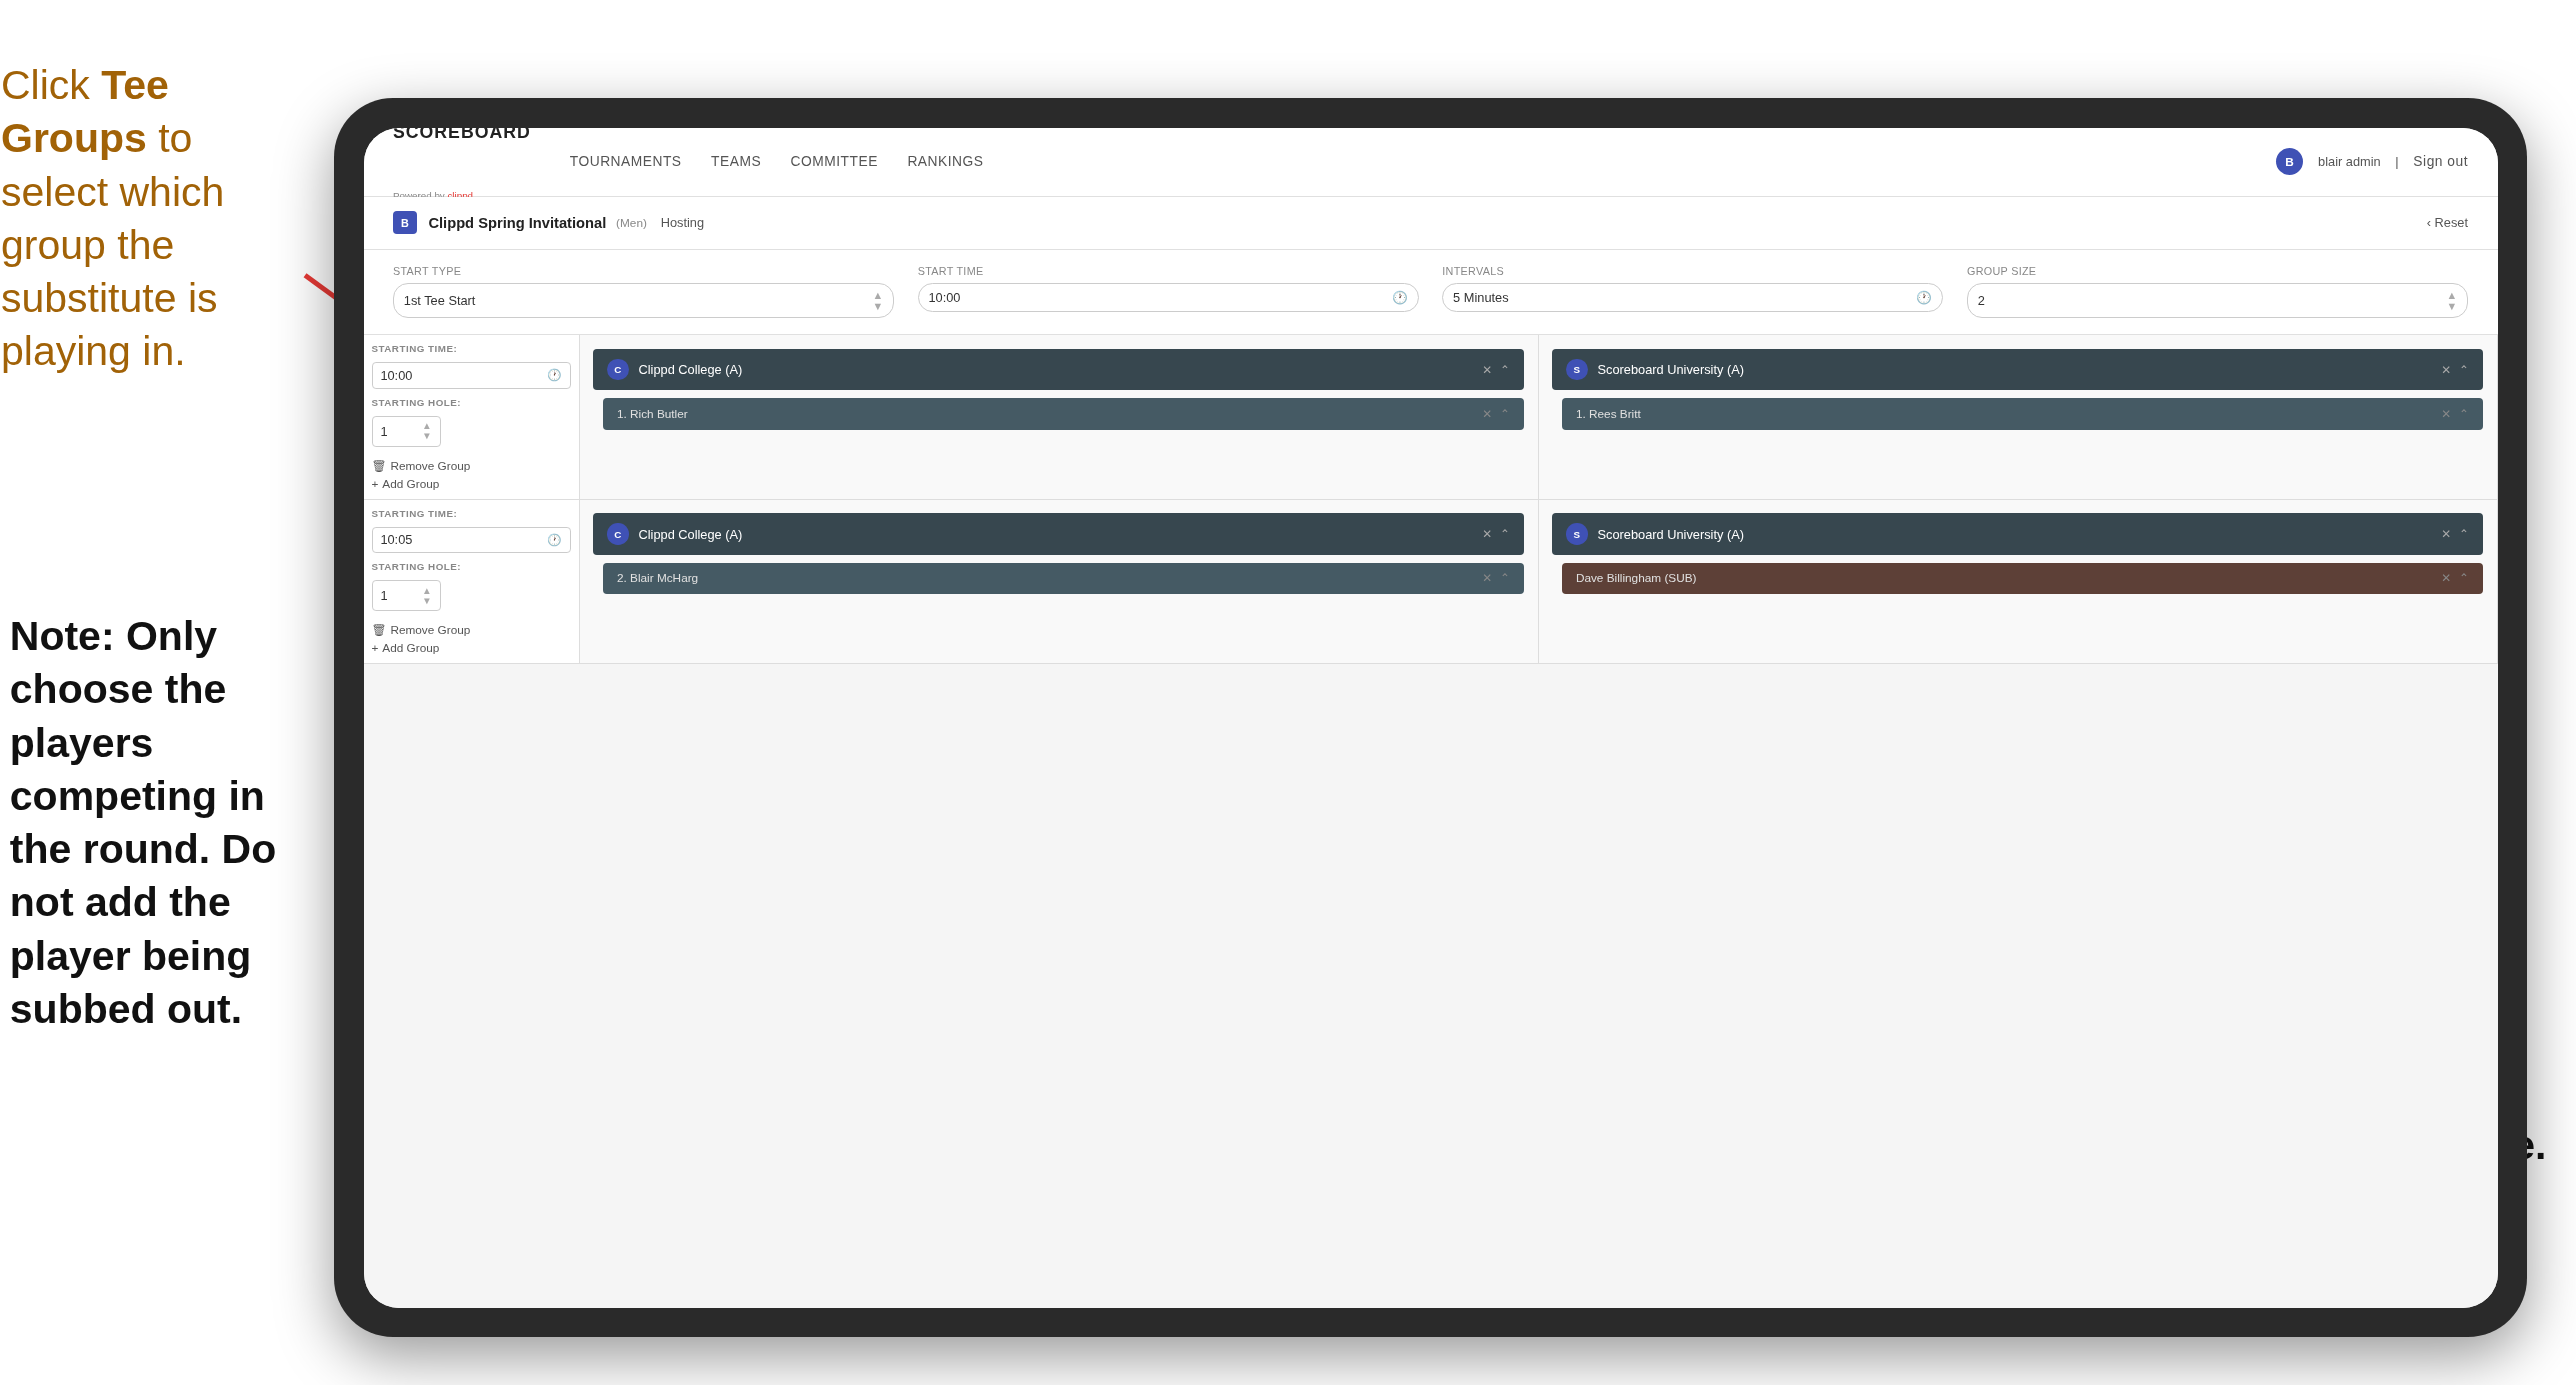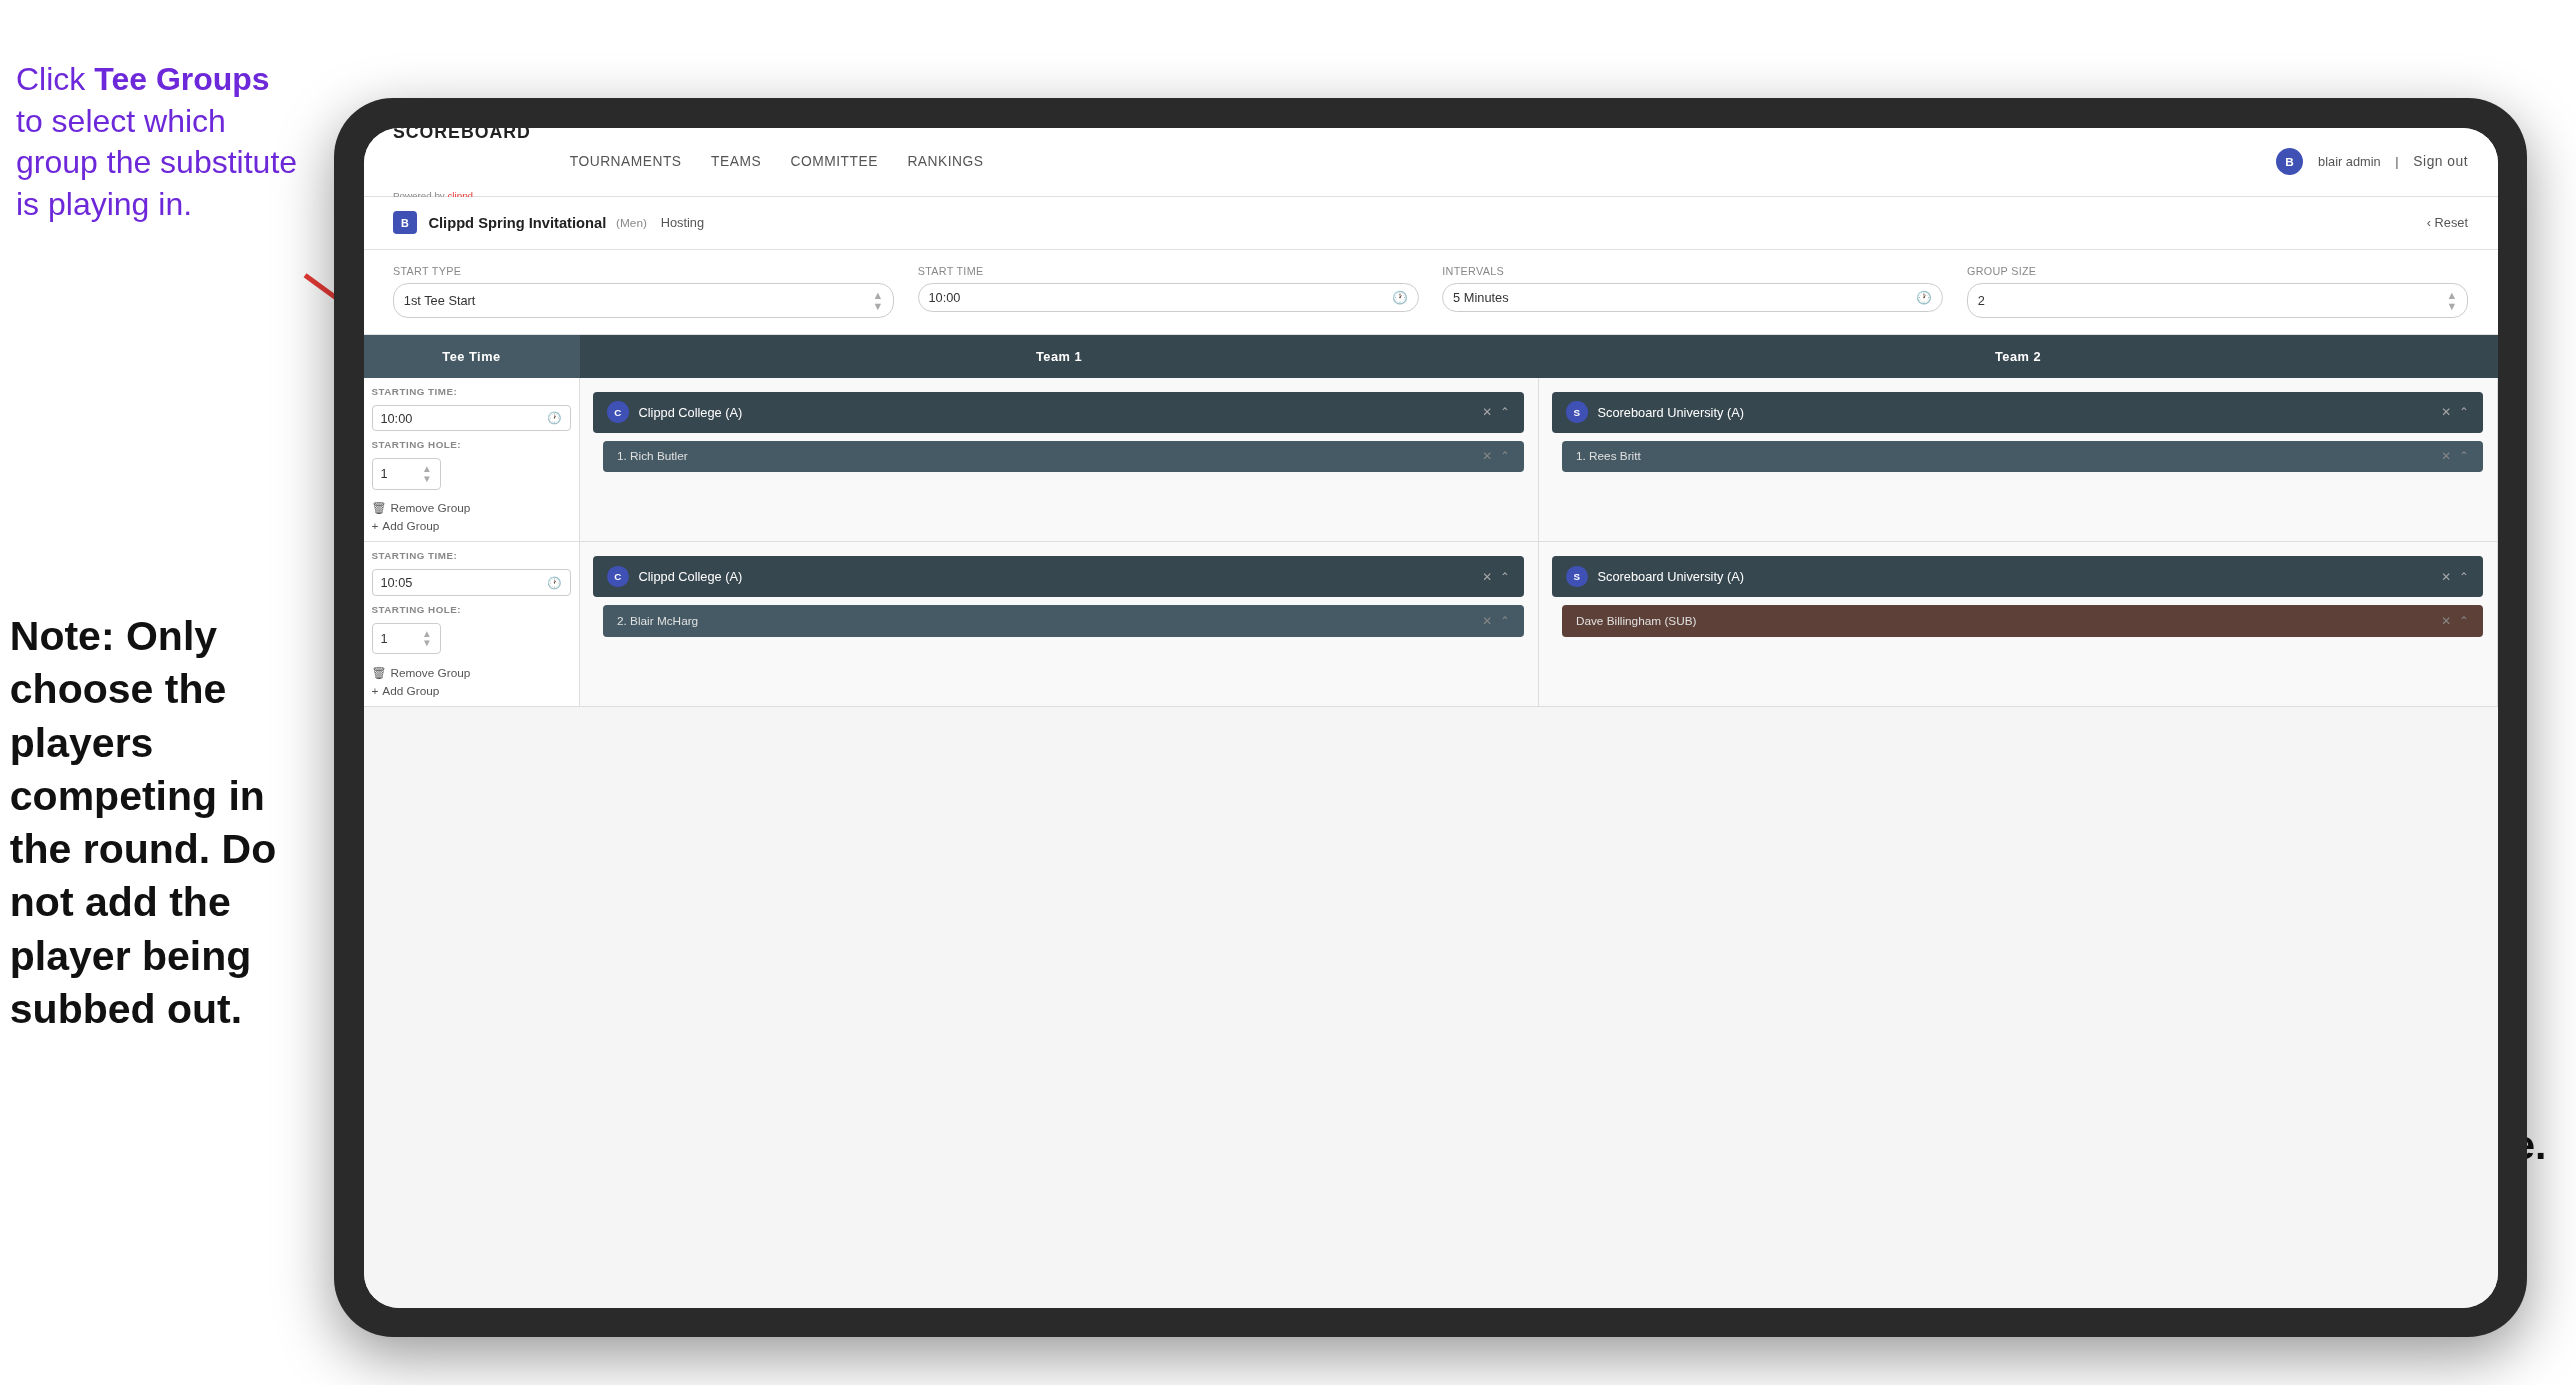--- a/index.html
+++ b/index.html
@@ -11,24 +11,24 @@
       position: relative;
       overflow: hidden;
     }
 
     
     .instruction-text {
       position: absolute;
       left: 0;
       top: 59px;
       width: 305px;
-      font-size: 32px;
+      font-size: 41px;
       line-height: 1.3;
-      color: #6d28d9;
-      padding-left: 16px;
+      color: #a16207;
+      padding-left: 1px;
     }
     .instruction-text b { font-weight: 800; }
 
     .note-text {
       position: absolute;
       left: 0;
       top: 610px;
       width: 305px;
       font-size: 41px;
       line-height: 1.3;
@@ -543,25 +543,20 @@
           <div class="setting-input">
             <span>2</span>
             <div class="chevrons">
                 <span>▲</span>
                 <span>▼</span>
               </div>
           </div>
         </div>
       </div>
 
-      <div class="col-headers">
-        <div class="col-header">Tee Time</div>
-        <div class="col-header">Team 1</div>
-        <div class="col-header">Team 2</div>
-      </div>
 
       <div class="table-container">
         <div class="tee-groups">
 
           <div class="tee-row">
             <div class="tee-left">
               <div class="tee-left-label">STARTING TIME:</div>
               <div class="tee-time-input">
                 <span>10:00</span>
                 <span class="clock">🕐</span>

